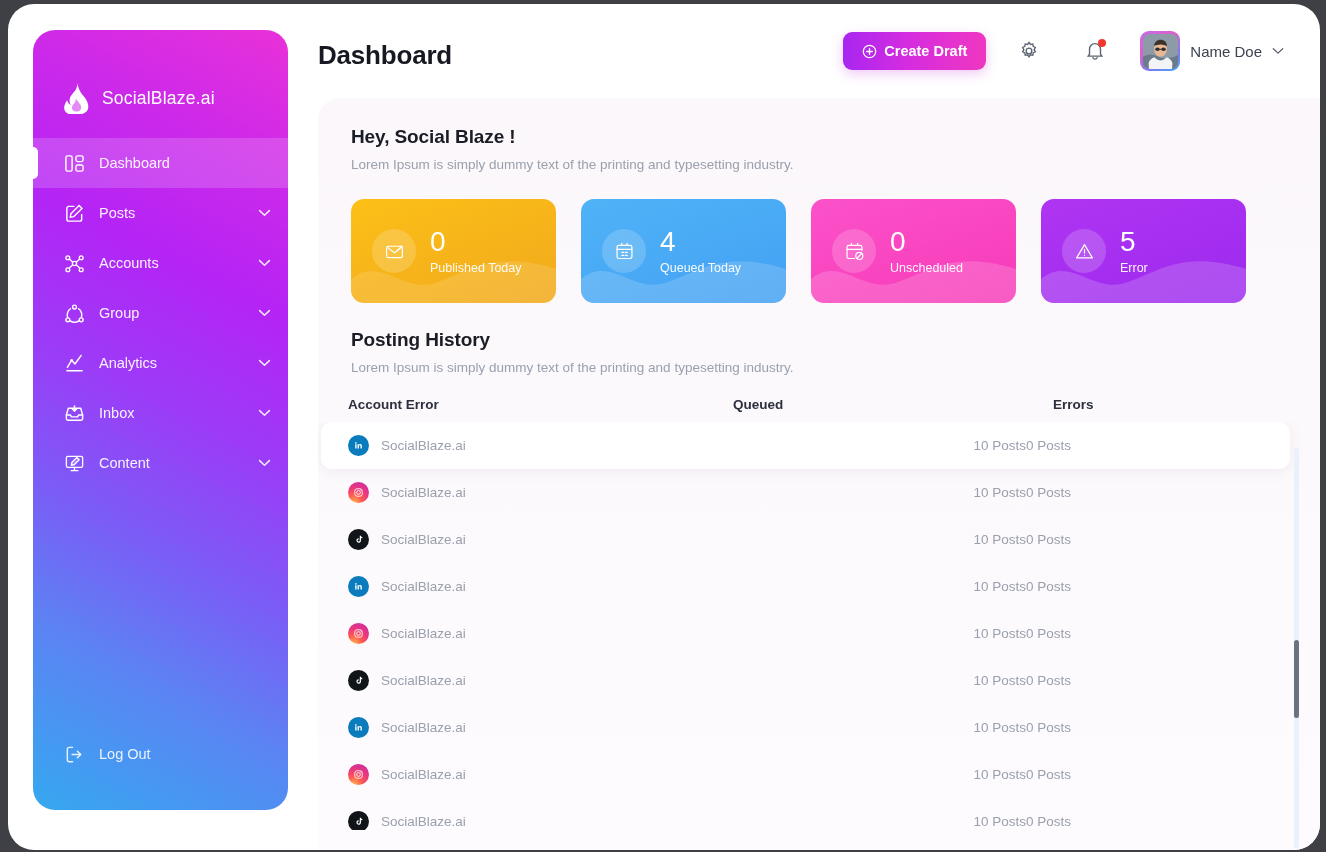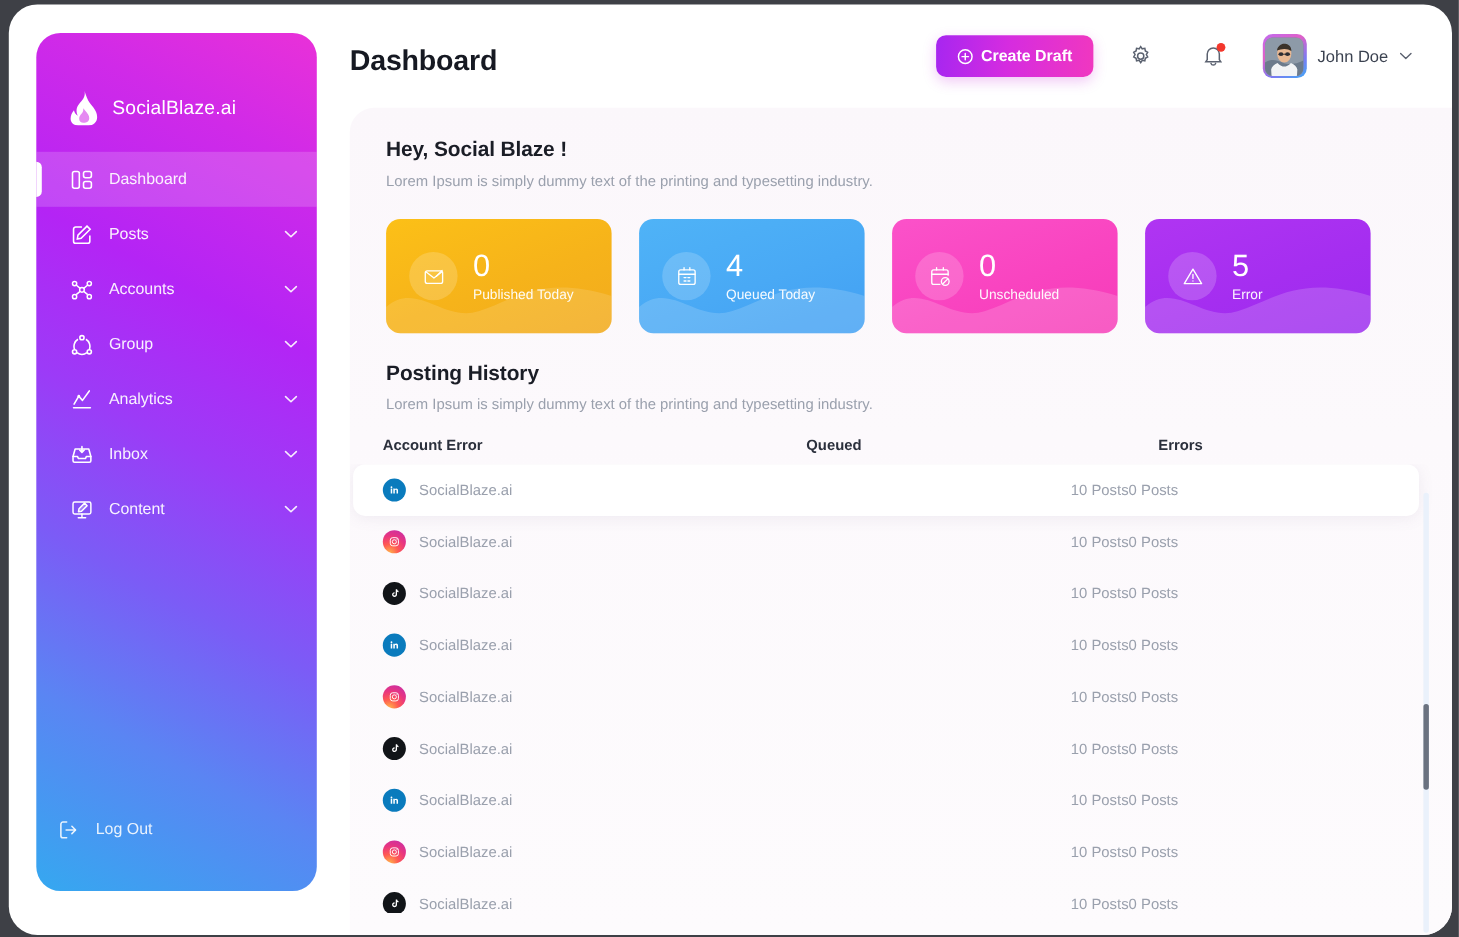--- a/index.html
+++ b/index.html
@@ -88,21 +88,21 @@
     background: #ffffff;
     border-radius: 0 5px 5px 0;
   }
 
   #logout-item {
     position: absolute;
     left: 0; bottom: 36px;
     display: flex;
     align-items: center;
     height: 40px;
-    padding-left: 16px;
+    padding-left: 28px;
     color: rgba(255,255,255,.88);
     font-size: 14.5px;
     cursor: pointer;
   }
   #logout-item .nav-ico { width: 26px; height: 26px; margin-right: 12px; display:flex; align-items:center; justify-content:center;}
 
   
   #page-title {
     position: absolute;
     left: 310px; top: 36px;
@@ -487,21 +487,21 @@
             <path d="M0 26c6-4 12-3 18 0s14 2 22-2v16H0z" fill="#6c7b8c"></path>
             <ellipse cx="20" cy="17" rx="7.4" ry="9" fill="#e8b893"></ellipse>
             <path d="M12.4 13.5c1-5 5-7.4 8.6-6.8 3.9.6 6.5 3.3 6.4 7.4-2.4-1.4-4.7-2.2-7.5-2.1-2.6.1-5 .6-7.5 1.5z" fill="#3b3229"></path>
             <ellipse cx="16.6" cy="17.4" rx="2.6" ry="1.9" fill="#2d2d33"></ellipse>
             <ellipse cx="23.4" cy="17.4" rx="2.6" ry="1.9" fill="#2d2d33"></ellipse>
             <path d="M19.2 17.4h1.6" stroke="#2d2d33" stroke-width="1"></path>
             <path d="M13 26.5c2.6 2.6 5 3.8 7 3.8s4.4-1.2 7-3.8c3.6 1.5 6 3.6 6.6 6.9l-.4 6.6H6.8l-.4-6.6c.6-3.3 3-5.4 6.6-6.9z" fill="#f2f4f6"></path>
           </svg>
         </div>
       </div>
-      <span id="user-name">John Doe</span>
+      <span id="user-name">Name Doe</span>
       <span style="display:flex;">
         <svg viewBox="0 0 14 9" width="12" height="8" fill="none" stroke="#5b6270" stroke-width="1.5" stroke-linecap="round" stroke-linejoin="round">
             <path d="M1.5 1.8L7 7l5.5-5.2"></path>
           </svg>
       </span>
     </div>
   </div>
 
   <main id="content-panel">
 

